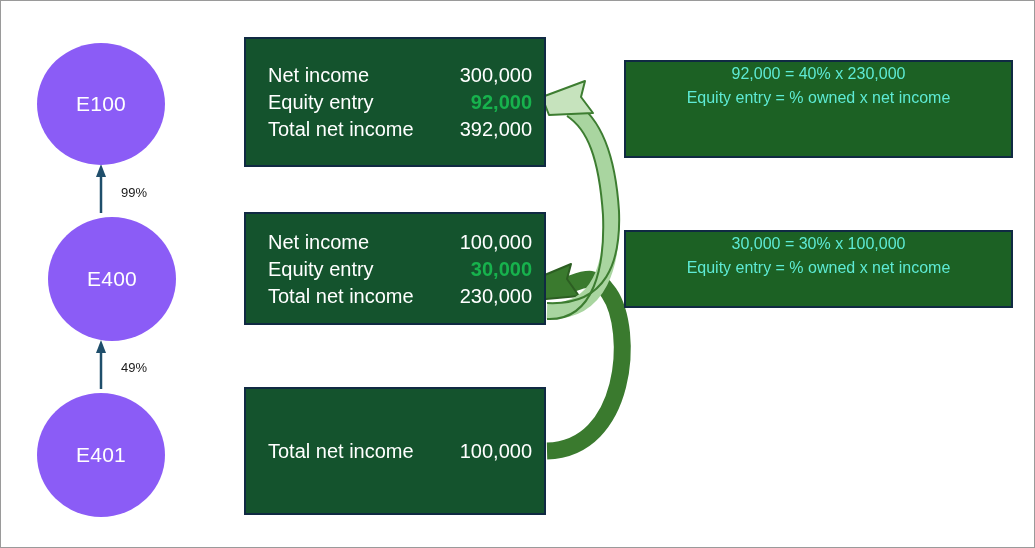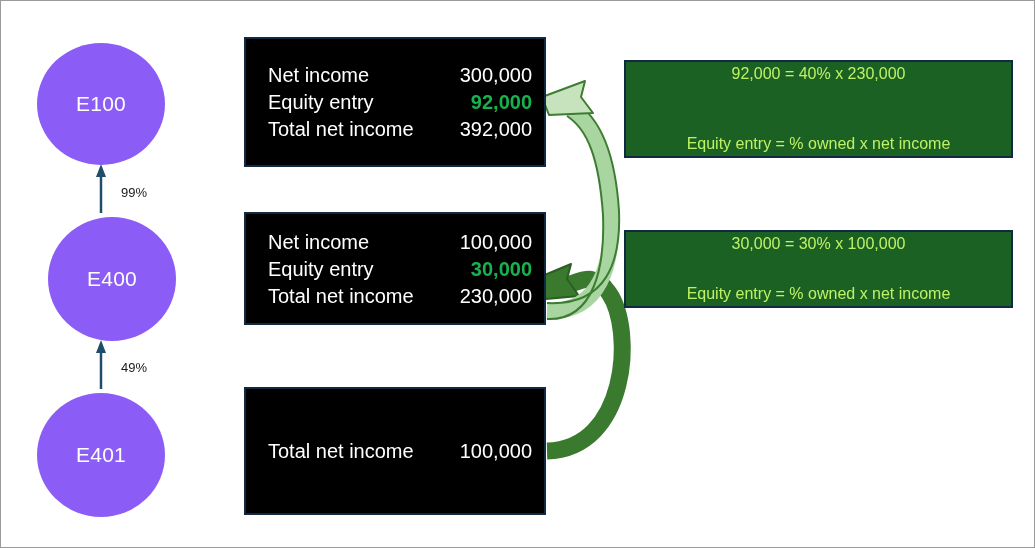--- a/index.html
+++ b/index.html
@@ -42,21 +42,21 @@
     font-size: 13px;
     color: #1a1a1a;
     white-space: nowrap;
   }
   #own-label-40 { left: 120px; top: 184px; }
   #own-label-30 { left: 120px; top: 359px; }
 
   
   .blue-box {
     position: absolute;
-    background: #000000;
+    background: #14532d;
     border: 2px solid #102a43;
     box-sizing: border-box;
     color: #ffffff;
   }
   #blue-box-e100 { left: 243px; top: 36px;  width: 302px; height: 130px; }
   #blue-box-e400 { left: 243px; top: 211px; width: 302px; height: 113px; }
   #blue-box-e401 { left: 243px; top: 386px; width: 302px; height: 128px; }
 
   .rows {
     position: absolute;
@@ -90,25 +90,25 @@
     font-size: 20px;
     white-space: nowrap;
   }
 
   
   .green-box {
     position: absolute;
     background: #1c6124;
     border: 2px solid #102a43;
     box-sizing: border-box;
-    color: #bef264;
+    color: #5eead4;
     display: flex;
     flex-direction: column;
     align-items: center;
-    justify-content: space-between;
+    justify-content: flex-start;
     text-align: center;
     font-size: 16px;
     line-height: 24px;
   }
   #green-note-e100 { left: 623px; top: 59px;  width: 389px; height: 98px; }
   #green-note-e400 { left: 623px; top: 229px; width: 389px; height: 78px; }
 
   
   #arrow-layer {
     position: absolute;

